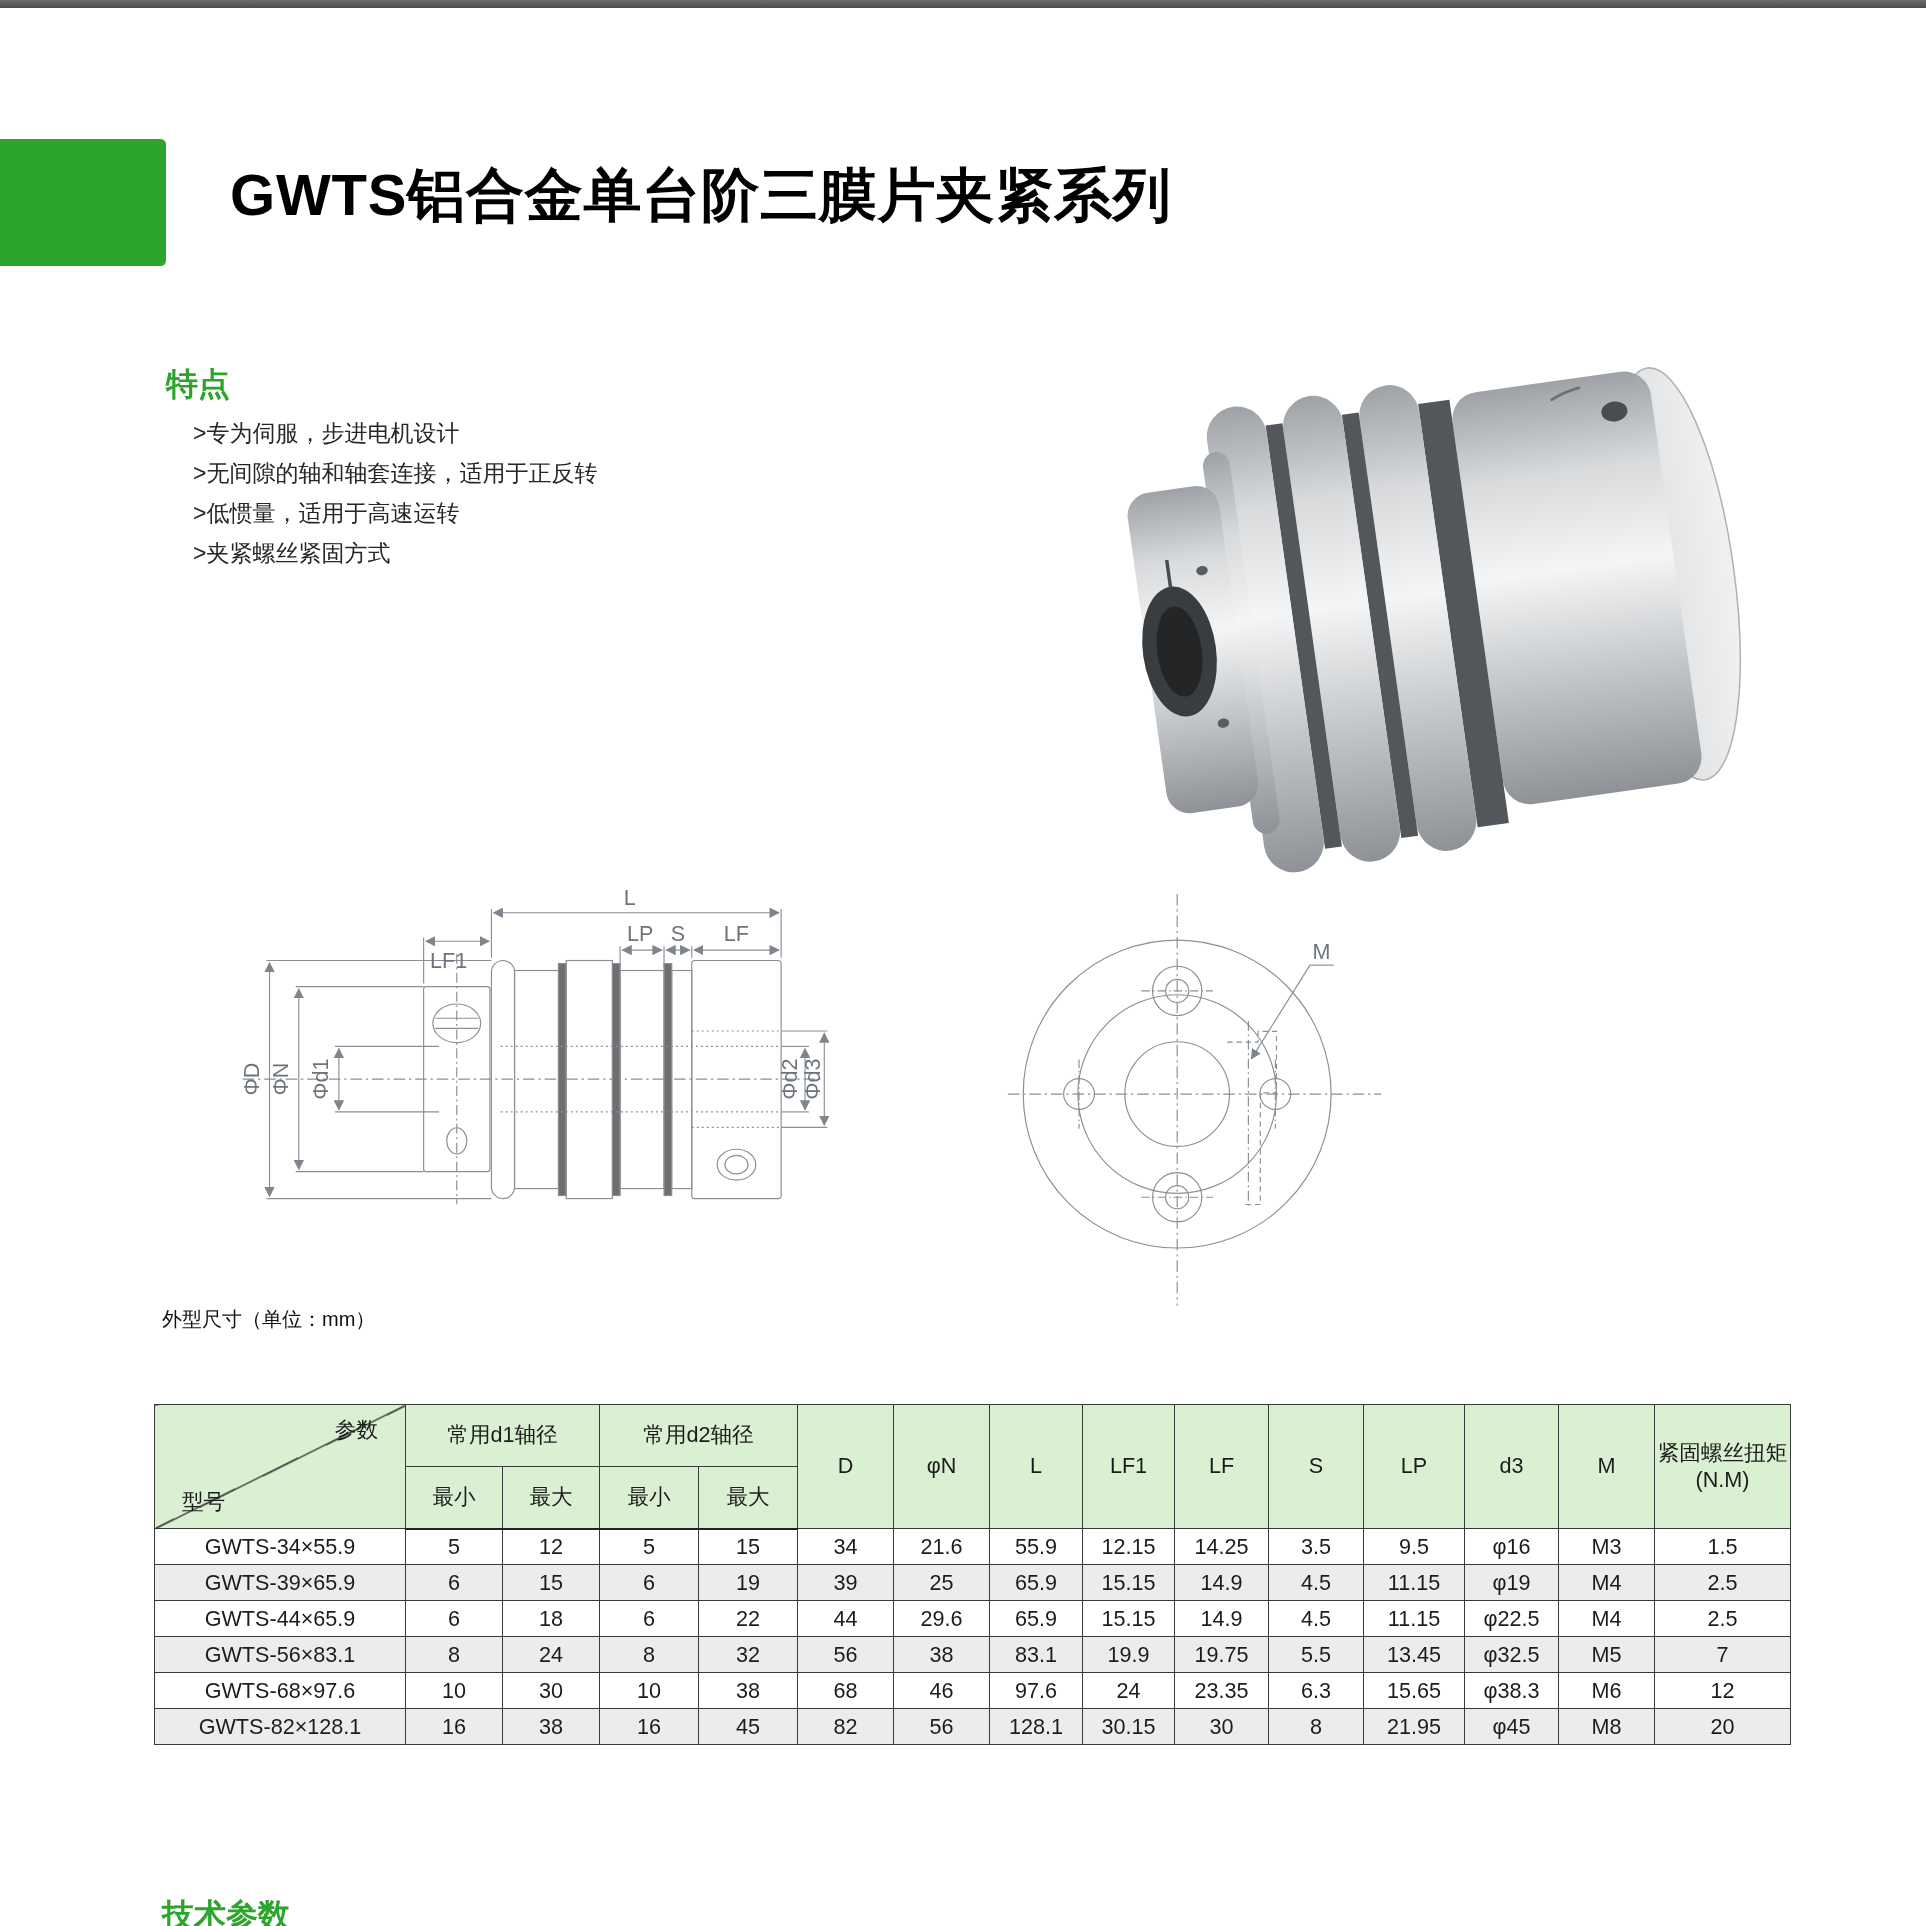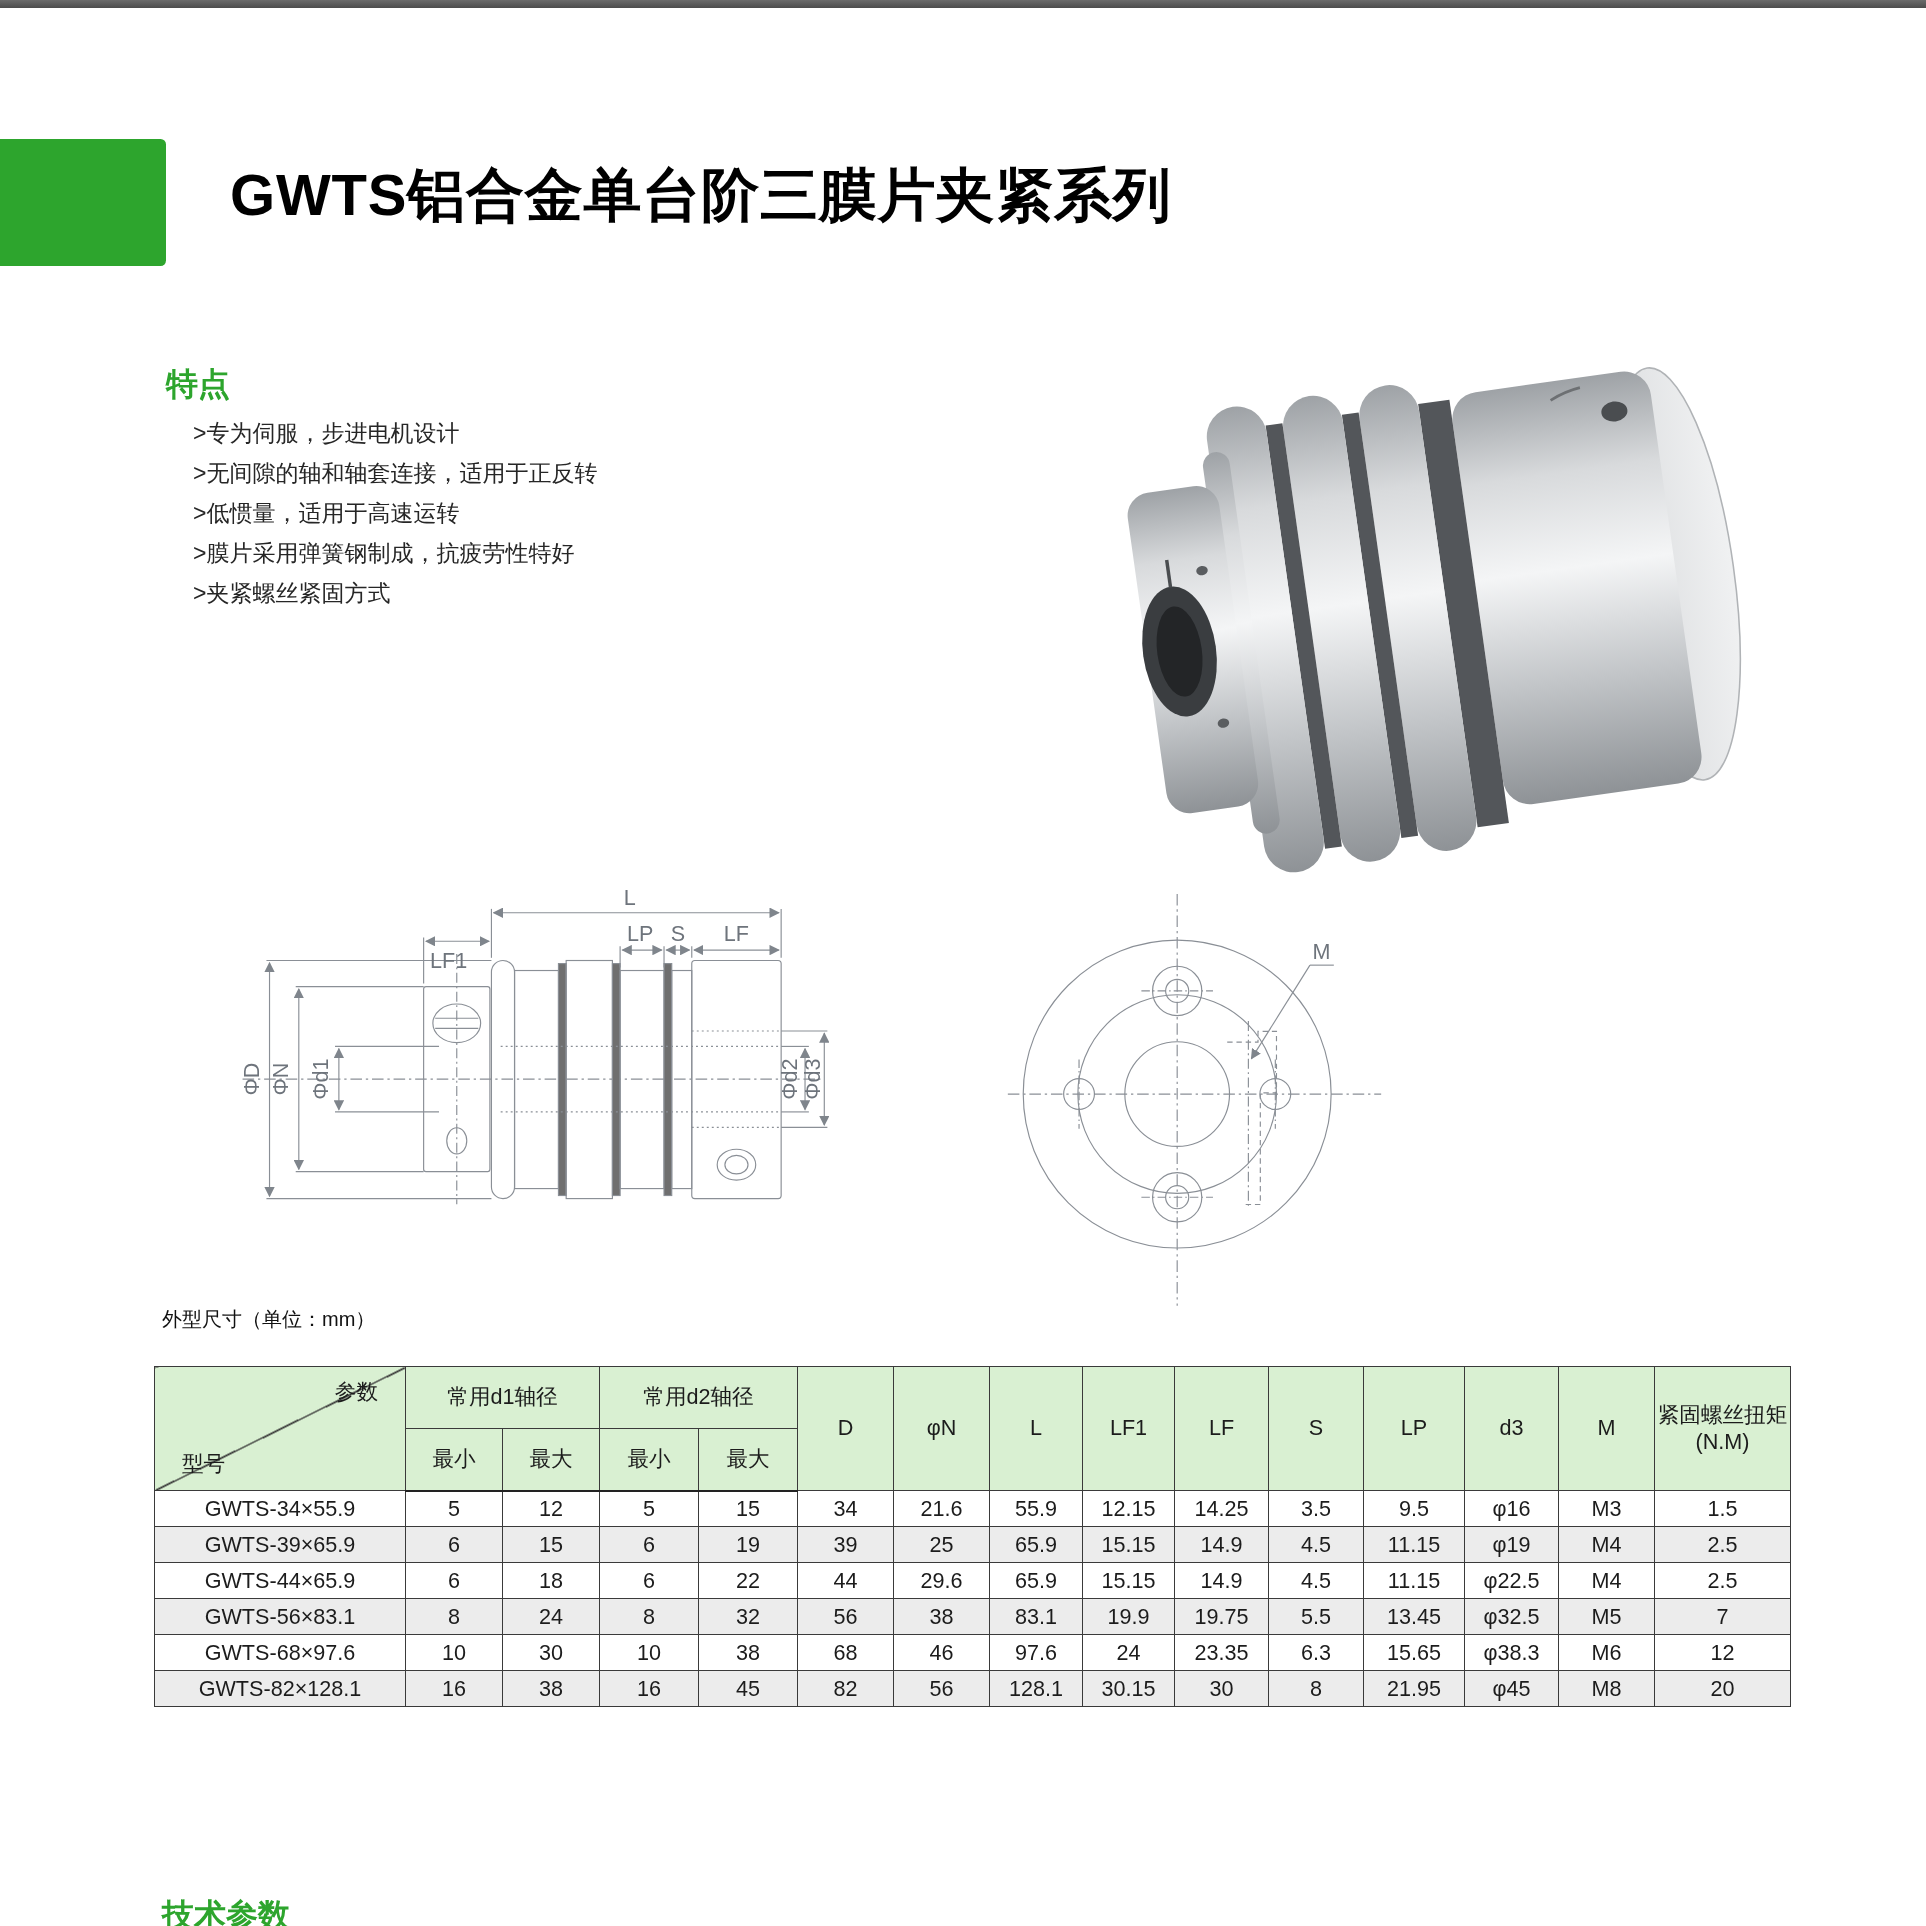--- a/index.html
+++ b/index.html
@@ -24,21 +24,21 @@
   .section-heading2{left:162px;top:1894px;font-size:32px;font-weight:bold;color:#2da52d;}
 
   table{border-collapse:collapse;table-layout:fixed;background:#fff;}
   td,th{border:1.2px solid #3a3a3a;text-align:center;vertical-align:middle;padding:0;overflow:hidden;}
   table{border:1.9px solid #2c2c2c;}
   thead th{background:#d9f0d2;font-weight:normal;font-size:21.6px;white-space:pre-line;line-height:1.25;}
   tbody td{font-size:21.6px;background:#ffffff;}
   tbody tr:nth-child(even) td{background:#ececec;}
   thead tr:last-child th{border-bottom:2.3px solid #222;}
 
-  .t1{left:154px;top:1366px;width:1634px;}
+  .t1{left:154px;top:1404px;width:1634px;}
   .t1 thead tr{height:62px;}
   .t1 tbody tr{height:36px;}
 
   .corner{position:relative;background-color:#d9f0d2;
     background-image:linear-gradient(to bottom right,transparent calc(50% - 0.8px),#3a3a3a calc(50% - 0.8px),#3a3a3a calc(50% + 0.8px),transparent calc(50% + 0.8px));}
   .corner .c-top{position:absolute;top:11.6px;right:27px;font-size:21.6px;}
   .corner .c-bottom{position:absolute;bottom:11.6px;left:27px;font-size:21.6px;}
 </style>
 </head>
 <body>
@@ -46,21 +46,20 @@
 <div class="abs top-bar"></div>
 
 <div class="abs title-block"></div>
 <div class="abs page-title">GWTS铝合金单台阶三膜片夹紧系列</div>
 
 <div class="abs features-heading">特点</div>
 <ul class="abs features-list">
     <li>&gt;专为伺服，步进电机设计</li>
     <li>&gt;无间隙的轴和轴套连接，适用于正反转</li>
     <li>&gt;低惯量，适用于高速运转</li>
-    <li>&gt;膜片采用弹簧钢制成，抗疲劳性特好</li>
     <li>&gt;夹紧螺丝紧固方式</li>
   </ul>
 
 <svg class="abs" style="left:1090px;top:320px" width="732" height="593" viewBox="0 0 1900 1540">
   <defs>
     <linearGradient id="met" x1="0" y1="0" x2="0" y2="1">
       <stop offset="0" stop-color="#9ea2a6"></stop>
         <stop offset="0.22" stop-color="#d8dadc"></stop>
       <stop offset="0.45" stop-color="#f4f5f6"></stop>
         <stop offset="0.72" stop-color="#c2c5c8"></stop>

